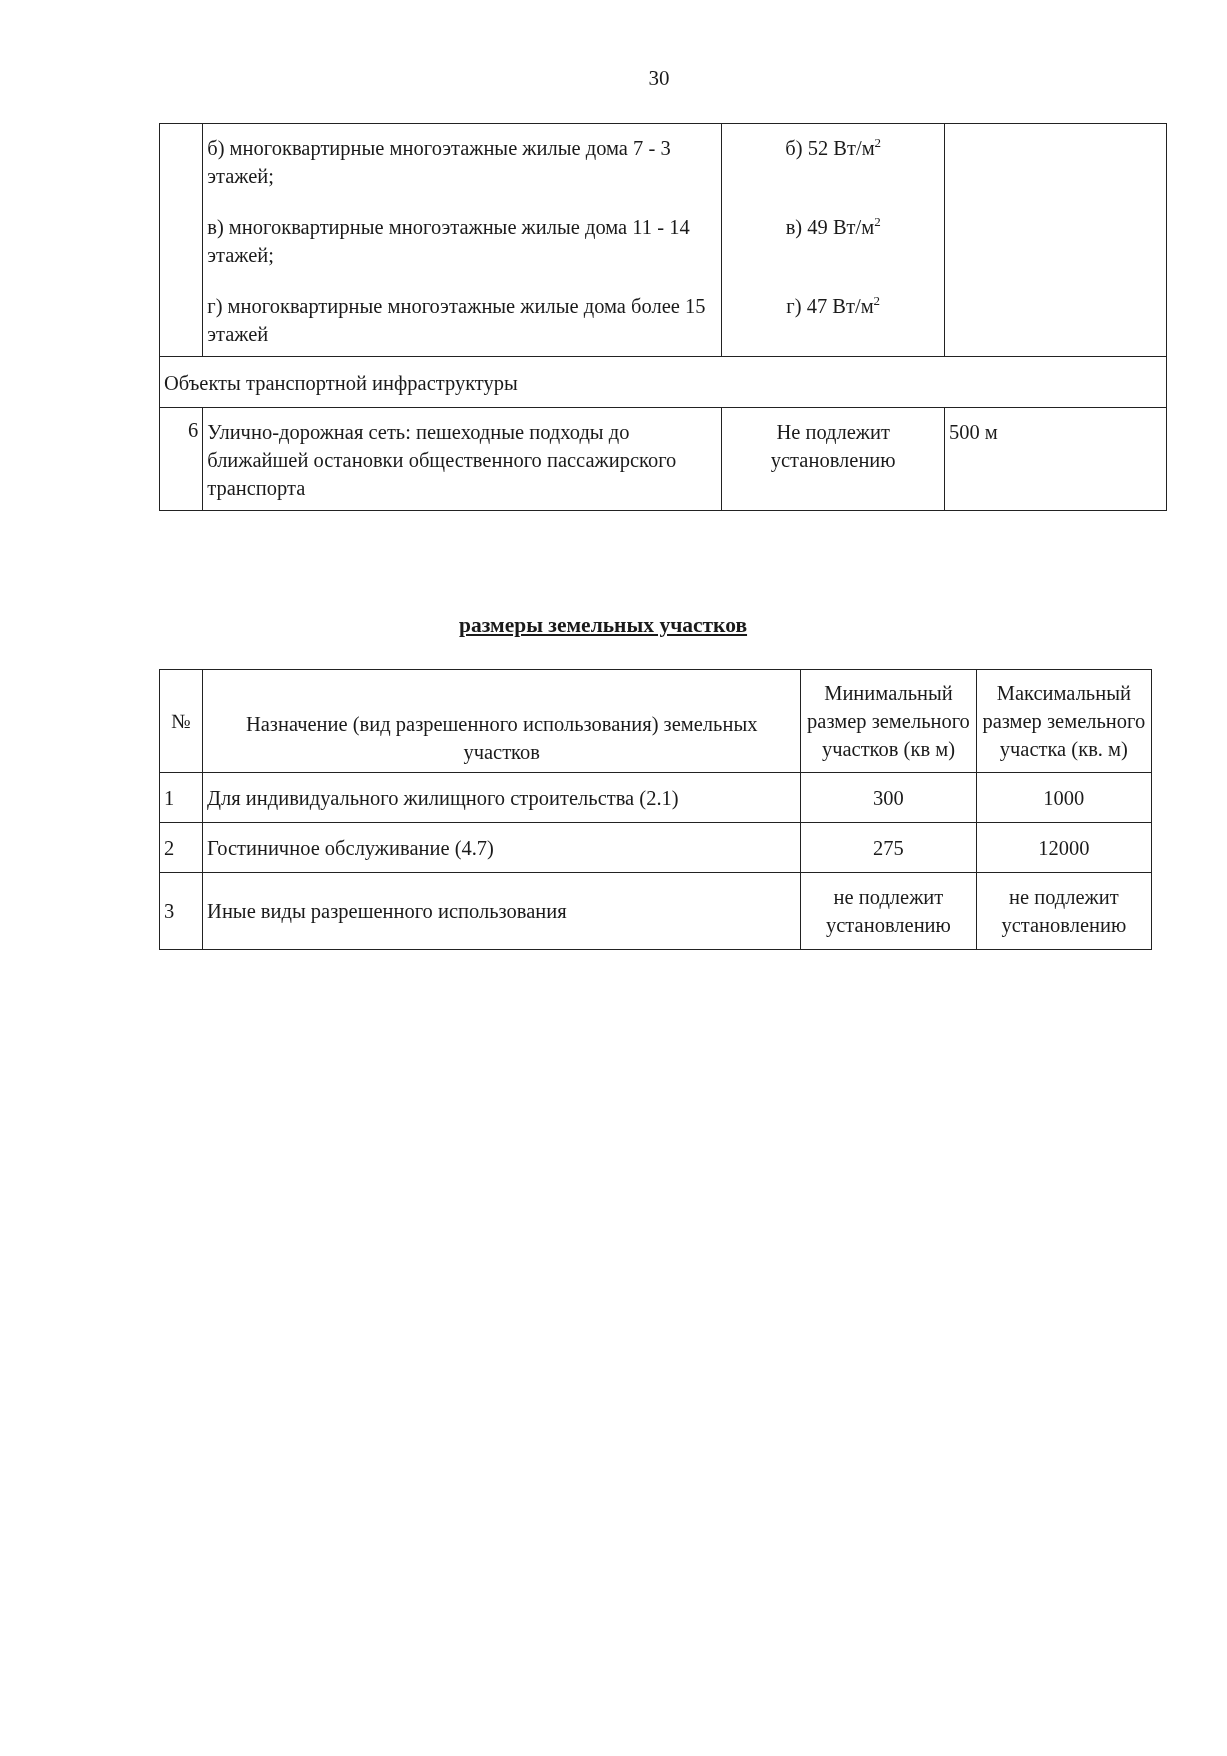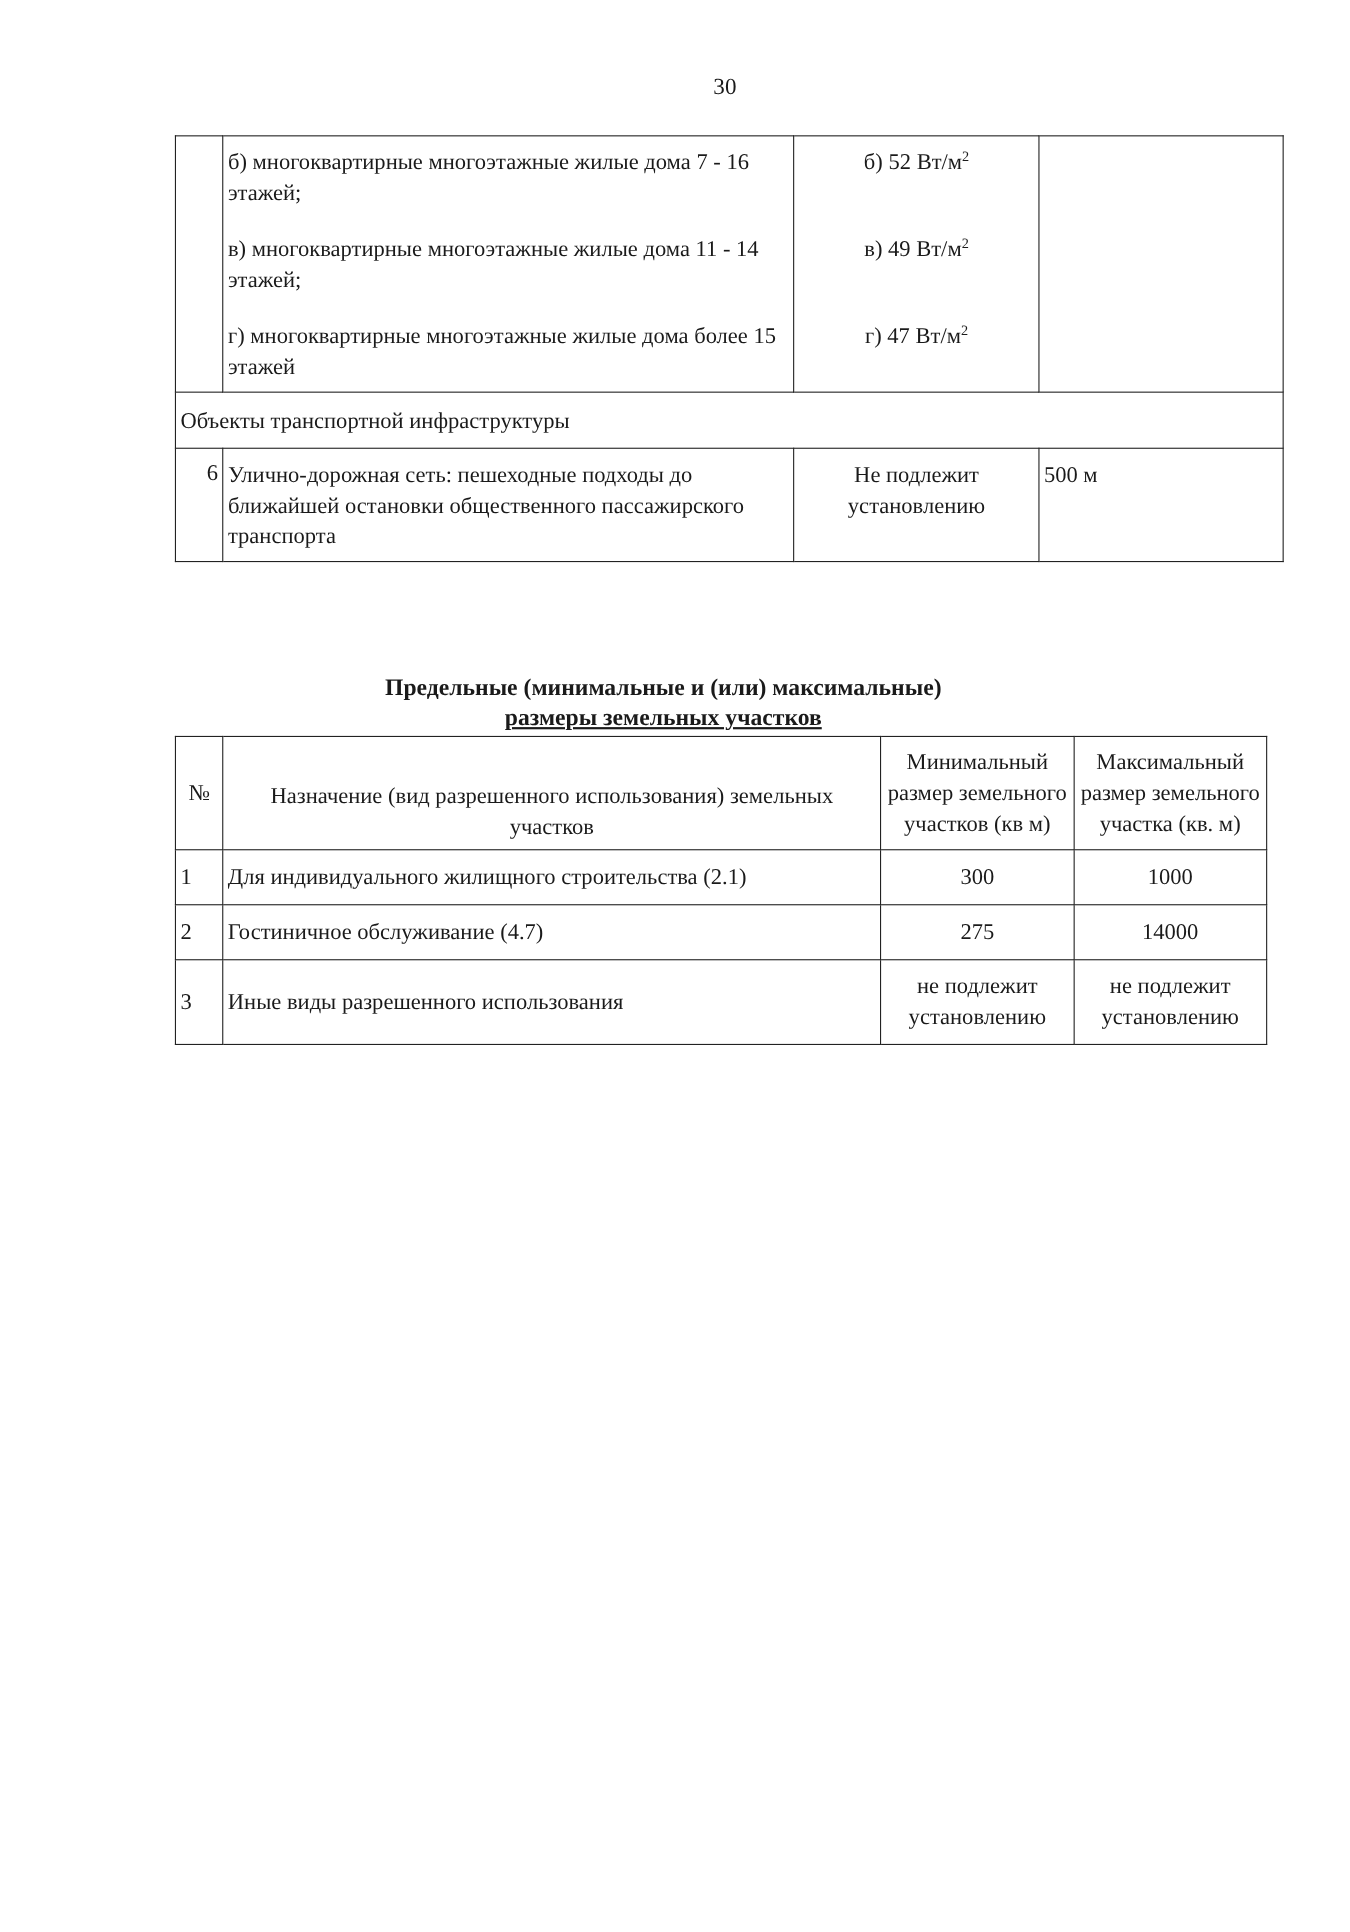--- a/index.html
+++ b/index.html
@@ -51,21 +51,21 @@
 </head>
 <body>
 
 <div class="page-number">30</div>
 
 <table id="t1">
   <tbody>
       <tr>
     <td class="c-num"></td>
     <td class="c-desc">
-      <div class="sub">б) многоквартирные многоэтажные жилые дома 7 - 16 этажей;</div>
+      <div class="sub">б) многоквартирные многоэтажные жилые дома 7 - 3 этажей;</div>
       <div class="sub">в) многоквартирные многоэтажные жилые дома 11 - 14 этажей;</div>
       <div class="sub">г) многоквартирные многоэтажные жилые дома более 15 этажей</div>
     </td>
     <td class="c-val">
       <div class="val-item"><span>б) 52 Вт/м</span><sup>2</sup></div>
       <div class="val-item"><span>в) 49 Вт/м</span><sup>2</sup></div>
       <div class="val-item"><span>г) 47 Вт/м</span><sup>2</sup></div>
     </td>
     <td class="c-max"></td>
   </tr>
@@ -75,21 +75,20 @@
   <tr class="row6">
     <td class="c-num">6</td>
     <td class="c-desc">Улично-дорожная сеть: пешеходные подходы до ближайшей остановки общественного пассажирского транспорта</td>
     <td class="c-val">Не подлежит установлению</td>
     <td class="c-max">500 м</td>
   </tr>
 </tbody>
   </table>
 
 <div class="heading">
-  <div>Предельные (минимальные и (или) максимальные)</div>
   <div class="l2">размеры земельных участков</div>
 </div>
 
 <table id="t2">
   <tbody>
       <tr class="h">
     <td class="c-num">№</td>
     <td class="c-purpose">Назначение (вид разрешенного использования) земельных участков</td>
     <td class="c-min">Минимальный размер земельного участков (кв м)</td>
     <td class="c-max">Максимальный размер земельного участка (кв. м)</td>
@@ -97,21 +96,21 @@
   <tr class="r">
     <td class="c-num">1</td>
     <td class="c-purpose">Для индивидуального жилищного строительства (2.1)</td>
     <td class="c-min">300</td>
     <td class="c-max">1000</td>
   </tr>
   <tr class="r">
     <td class="c-num">2</td>
     <td class="c-purpose">Гостиничное обслуживание (4.7)</td>
     <td class="c-min">275</td>
-    <td class="c-max">14000</td>
+    <td class="c-max">12000</td>
   </tr>
   <tr class="r r3">
     <td class="c-num">3</td>
     <td class="c-purpose">Иные виды разрешенного использования</td>
     <td class="c-min">не подлежит установлению</td>
     <td class="c-max">не подлежит установлению</td>
   </tr>
 </tbody>
   </table>
 

